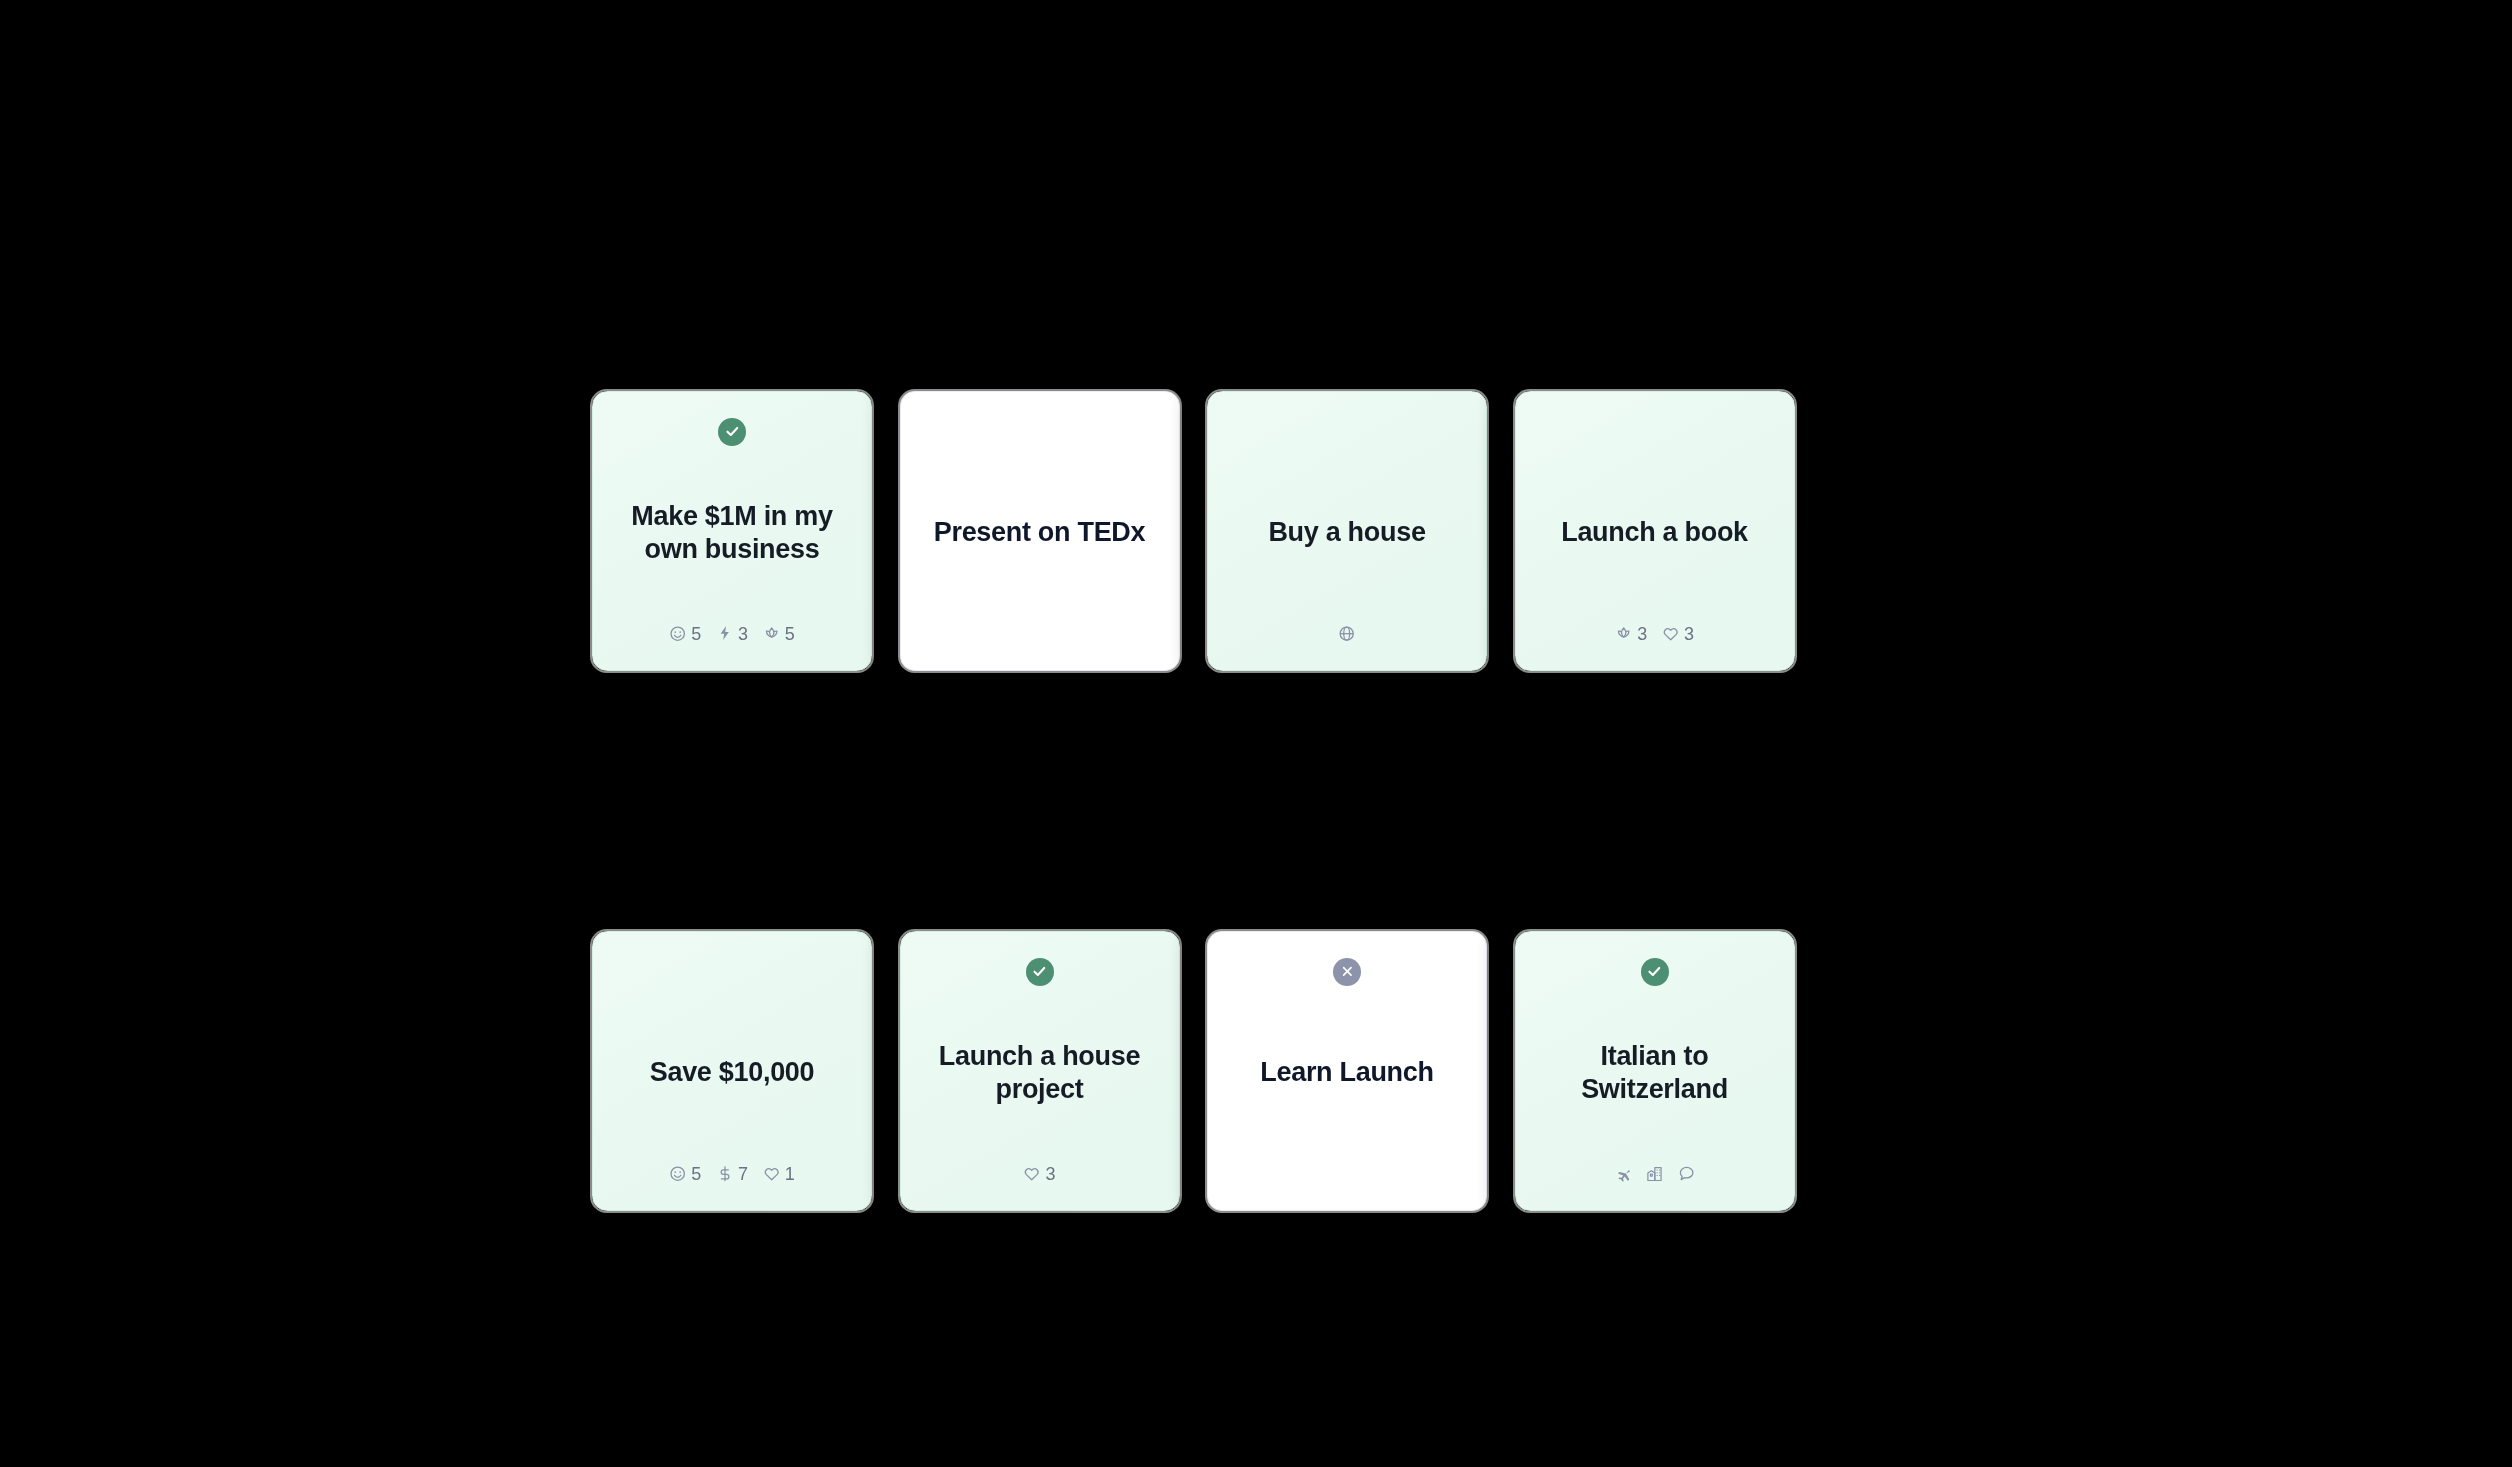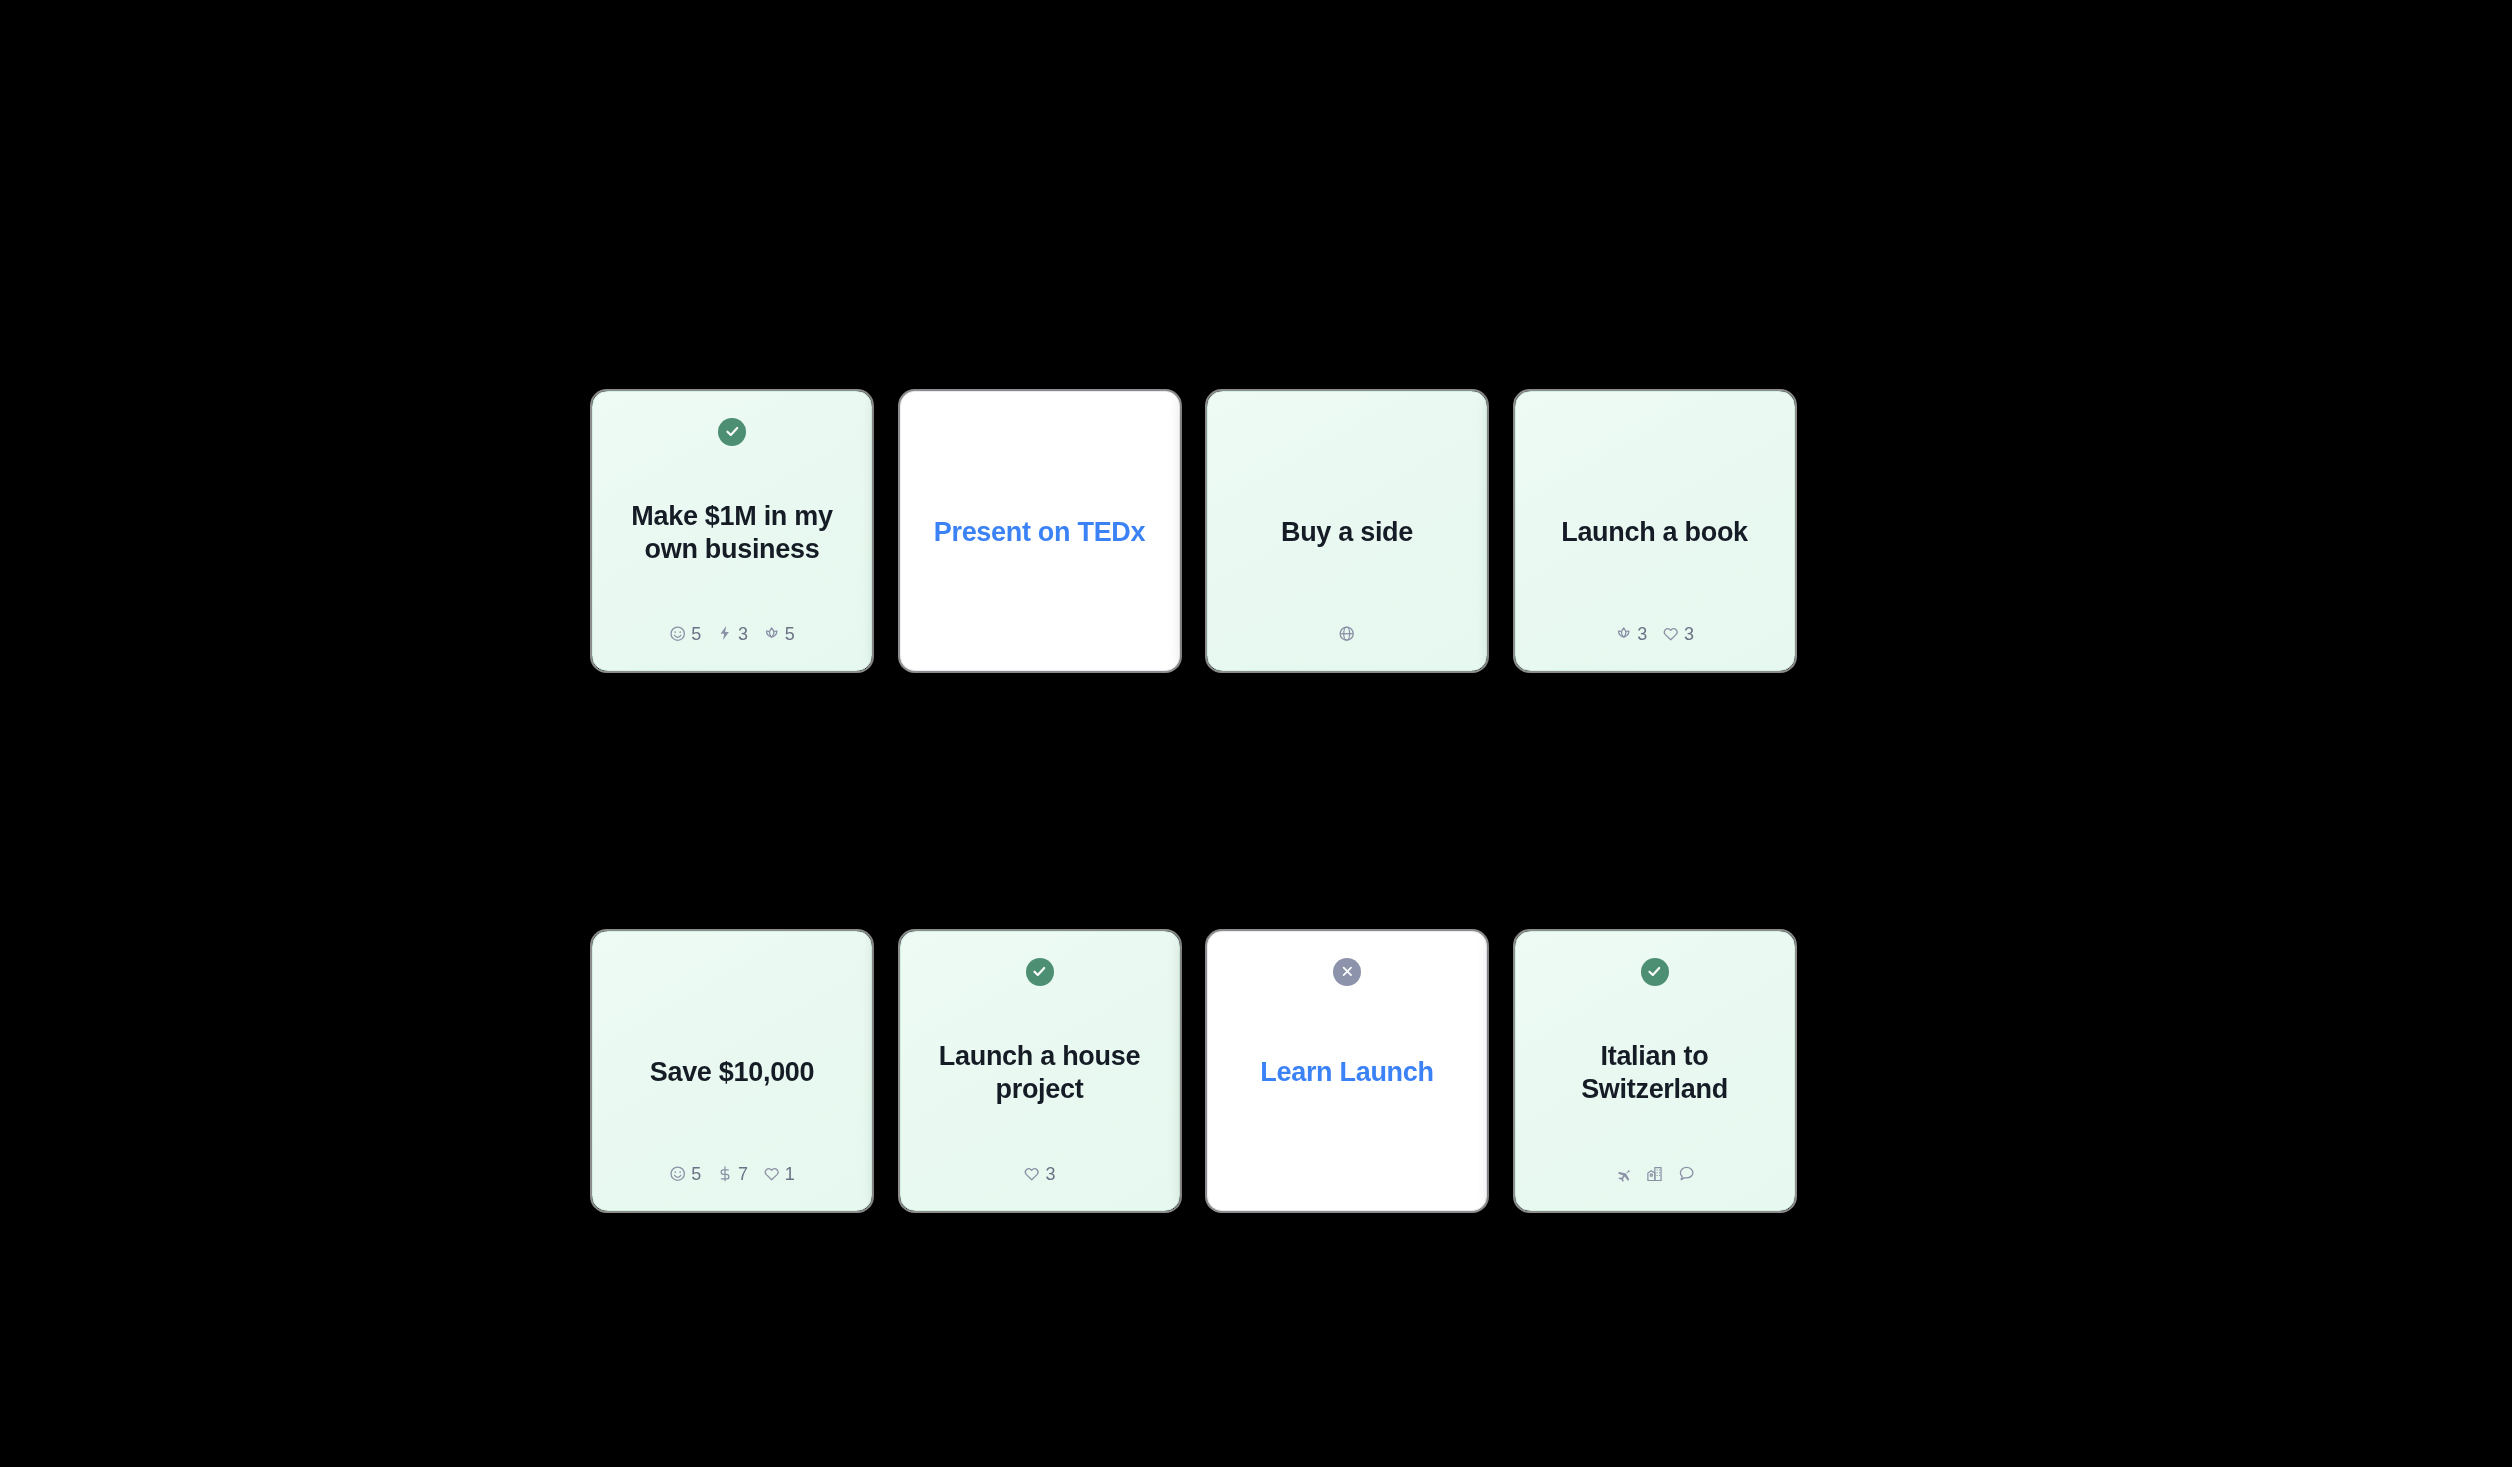--- a/index.html
+++ b/index.html
@@ -46,21 +46,21 @@
     flex:1 1 auto;
     display:flex;align-items:center;justify-content:center;
     text-align:center;
     font-size:27px;
     font-weight:700;
     line-height:1.22;
     letter-spacing:-0.3px;
     color:#161c26;
     padding:0 4px;
   }
-  .card.white .title{color:#3b82f6;}
+  .card.white .title{color:#0f172a;}
 
   .reactions{
     display:flex;align-items:center;justify-content:center;
     gap:14.7px;
     height:27px;flex:0 0 auto;
   }
   .reaction{
     display:flex;align-items:center;gap:4.7px;
     color:#8b91a6;
   }
@@ -119,21 +119,21 @@
           </div>
         </div>
       </div>
       <div class="card white">
         <div class="badge-slot"></div>
         <div class="title">Present on TEDx</div>
         <div class="reactions"></div>
       </div>
       <div class="card mint">
         <div class="badge-slot"></div>
-        <div class="title">Buy a side</div>
+        <div class="title">Buy a house</div>
         <div class="reactions">
           <div class="reaction no-count">
             <span class="glyph">
               <svg width="17.4" height="17.4" viewBox="0 0 24 24" fill="none" stroke="#8b91a6" stroke-width="1.8">
                 <circle cx="12" cy="12" r="9"></circle>
                 <line x1="3" y1="12" x2="21" y2="12"></line>
                 <ellipse cx="12" cy="12" rx="4.1" ry="9"></ellipse>
               </svg>
             </span>
           </div>

